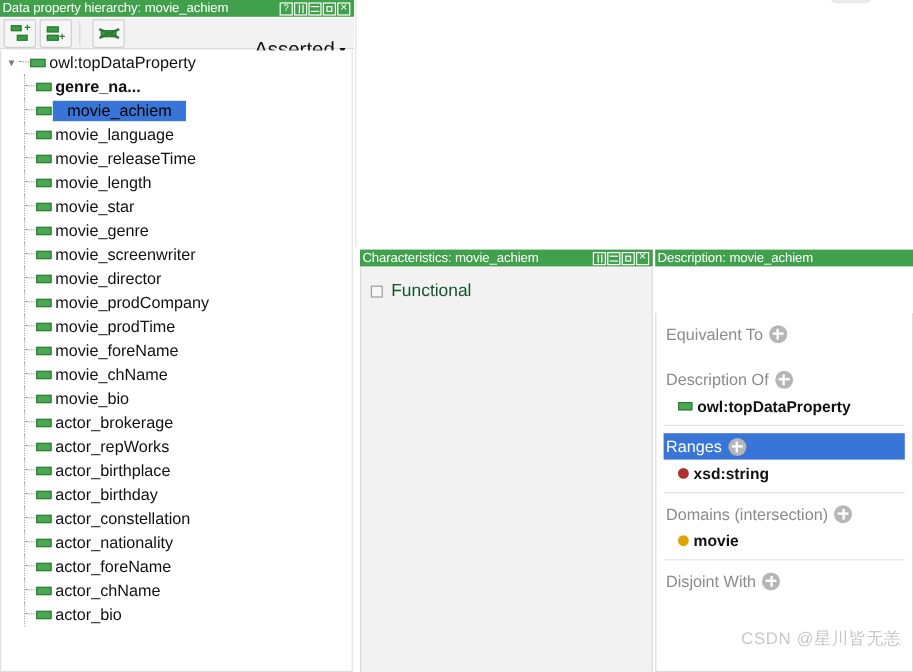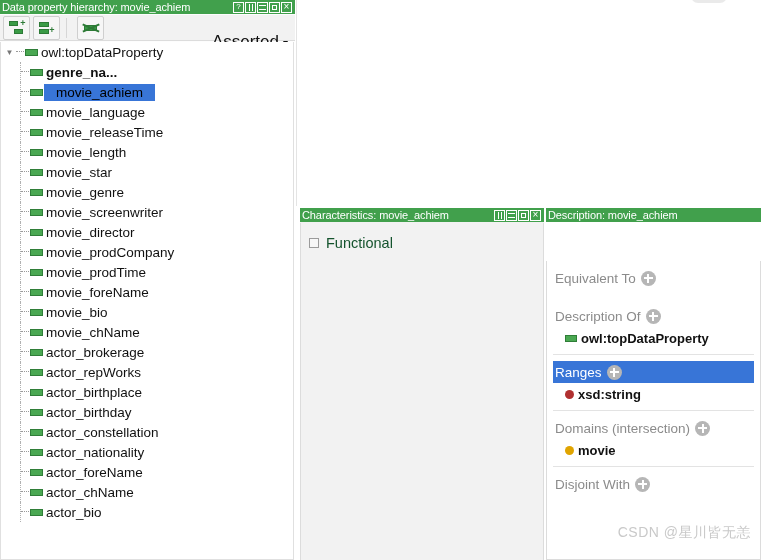--- a/index.html
+++ b/index.html
@@ -375,28 +375,28 @@
           <span class="indent" style="width: 21px;"></span>
           <span class="dash"></span>
           <span class="prop-icon"></span>
           <span class="node-label">movie_foreName</span>
         </div>
         <div class="tree-row">
           <span class="vline"></span>
           <span class="indent" style="width: 21px;"></span>
           <span class="dash"></span>
           <span class="prop-icon"></span>
+          <span class="node-label">movie_chName</span>
+        </div>
+        <div class="tree-row">
+          <span class="vline"></span>
+          <span class="indent" style="width: 21px;"></span>
+          <span class="dash"></span>
+          <span class="prop-icon"></span>
           <span class="node-label">movie_bio</span>
-        </div>
-        <div class="tree-row">
-          <span class="vline"></span>
-          <span class="indent" style="width: 21px;"></span>
-          <span class="dash"></span>
-          <span class="prop-icon"></span>
-          <span class="node-label">movie_chName</span>
         </div>
         <div class="tree-row">
           <span class="vline"></span>
           <span class="indent" style="width: 21px;"></span>
           <span class="dash"></span>
           <span class="prop-icon"></span>
           <span class="node-label">actor_brokerage</span>
         </div>
         <div class="tree-row">
           <span class="vline"></span>

